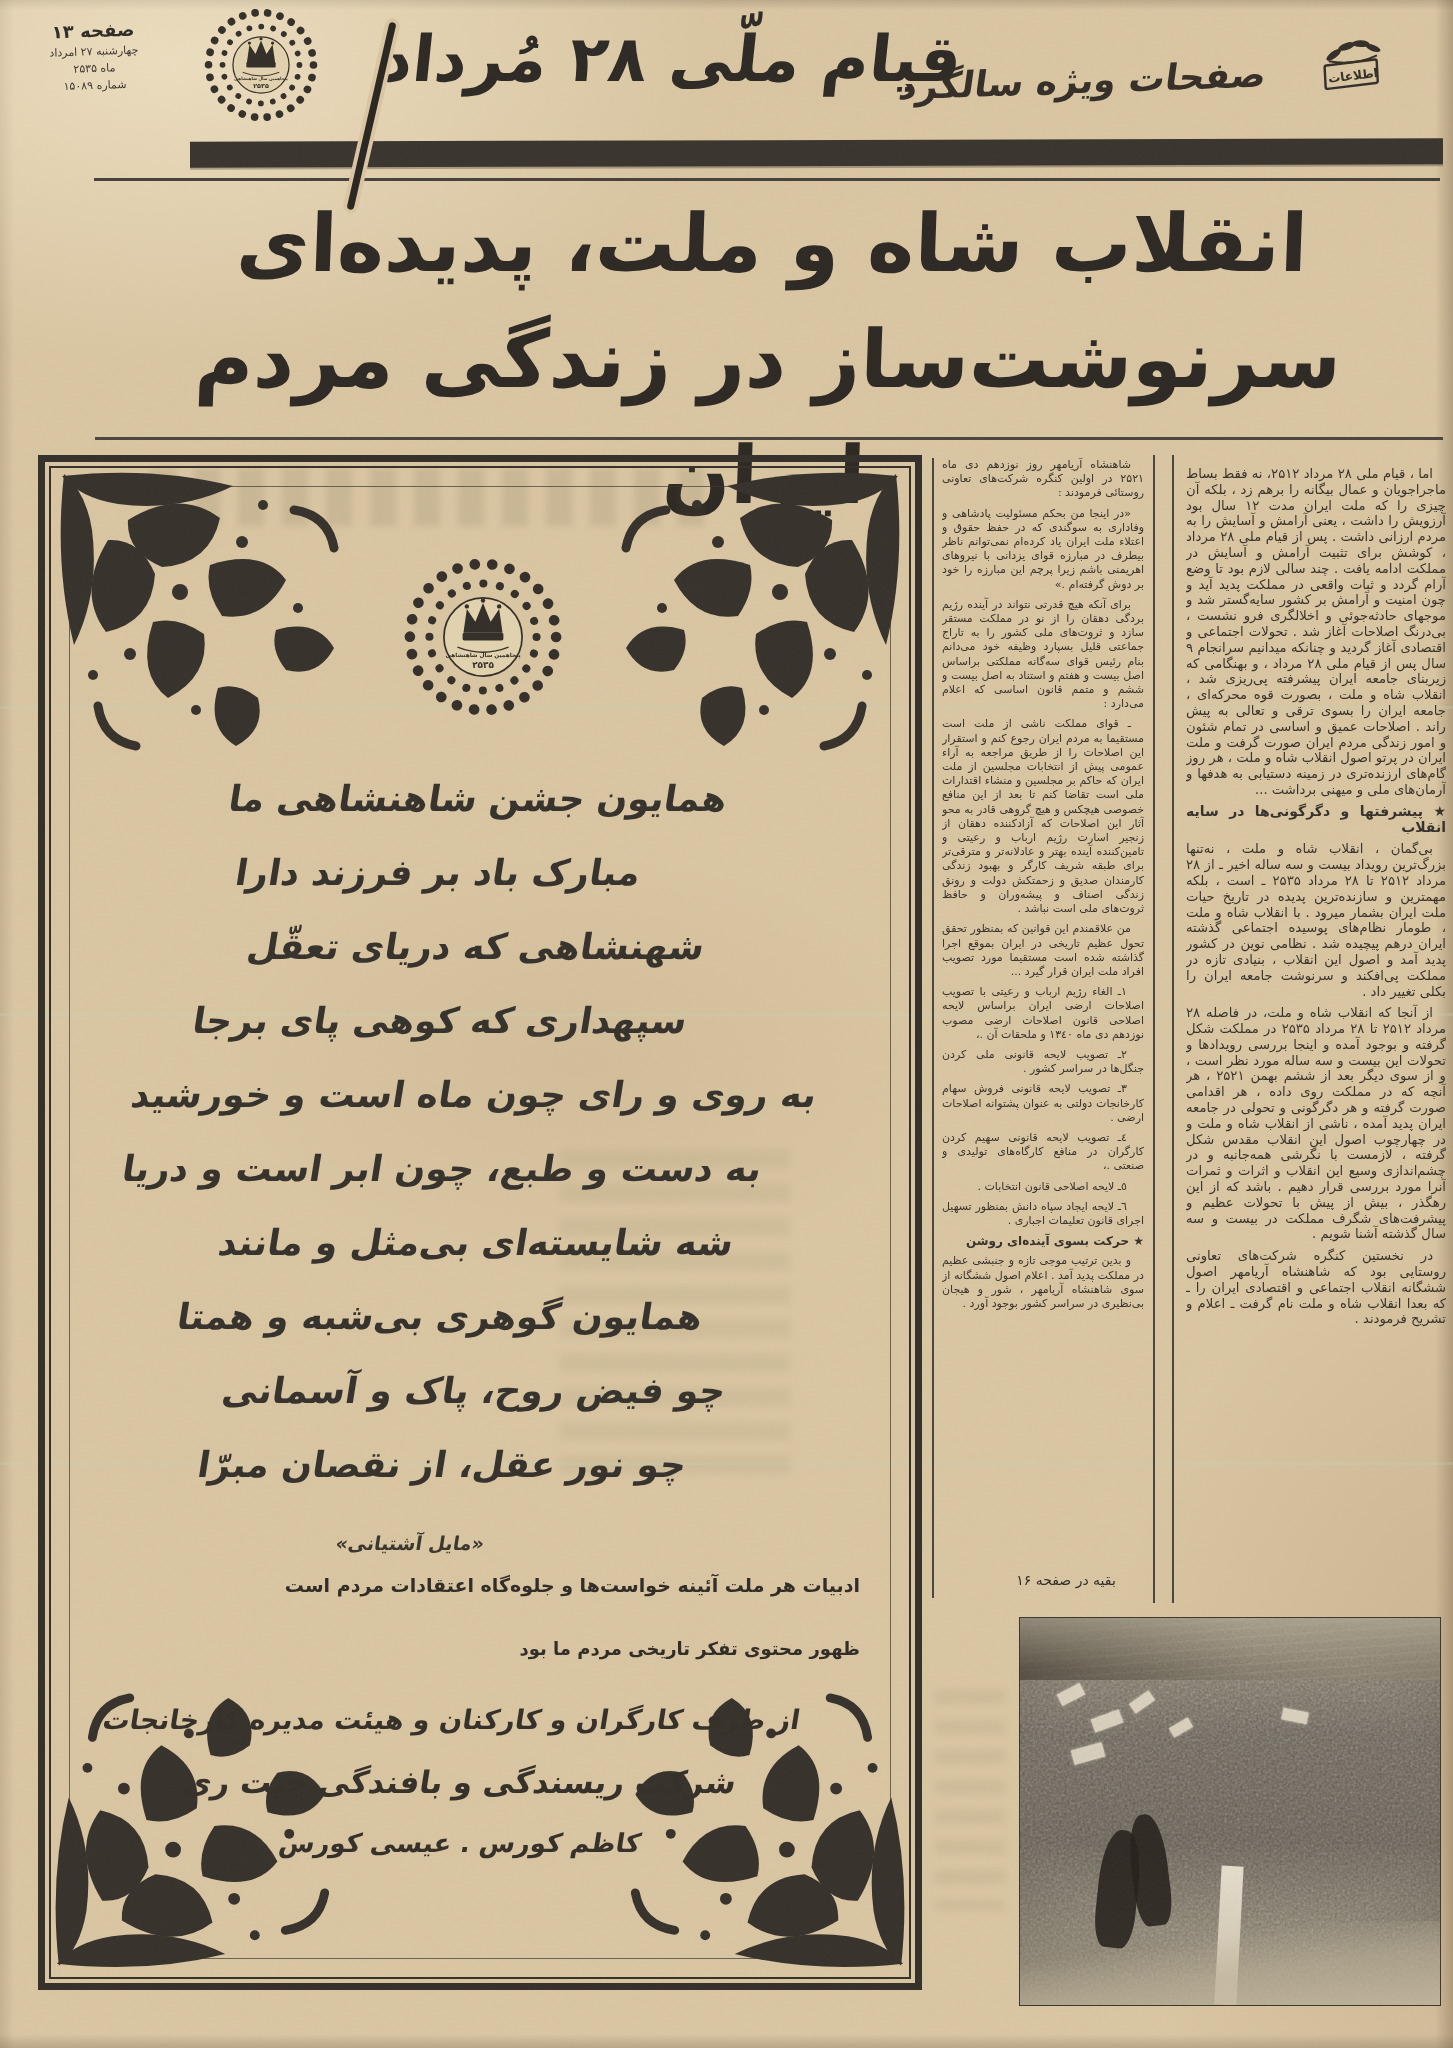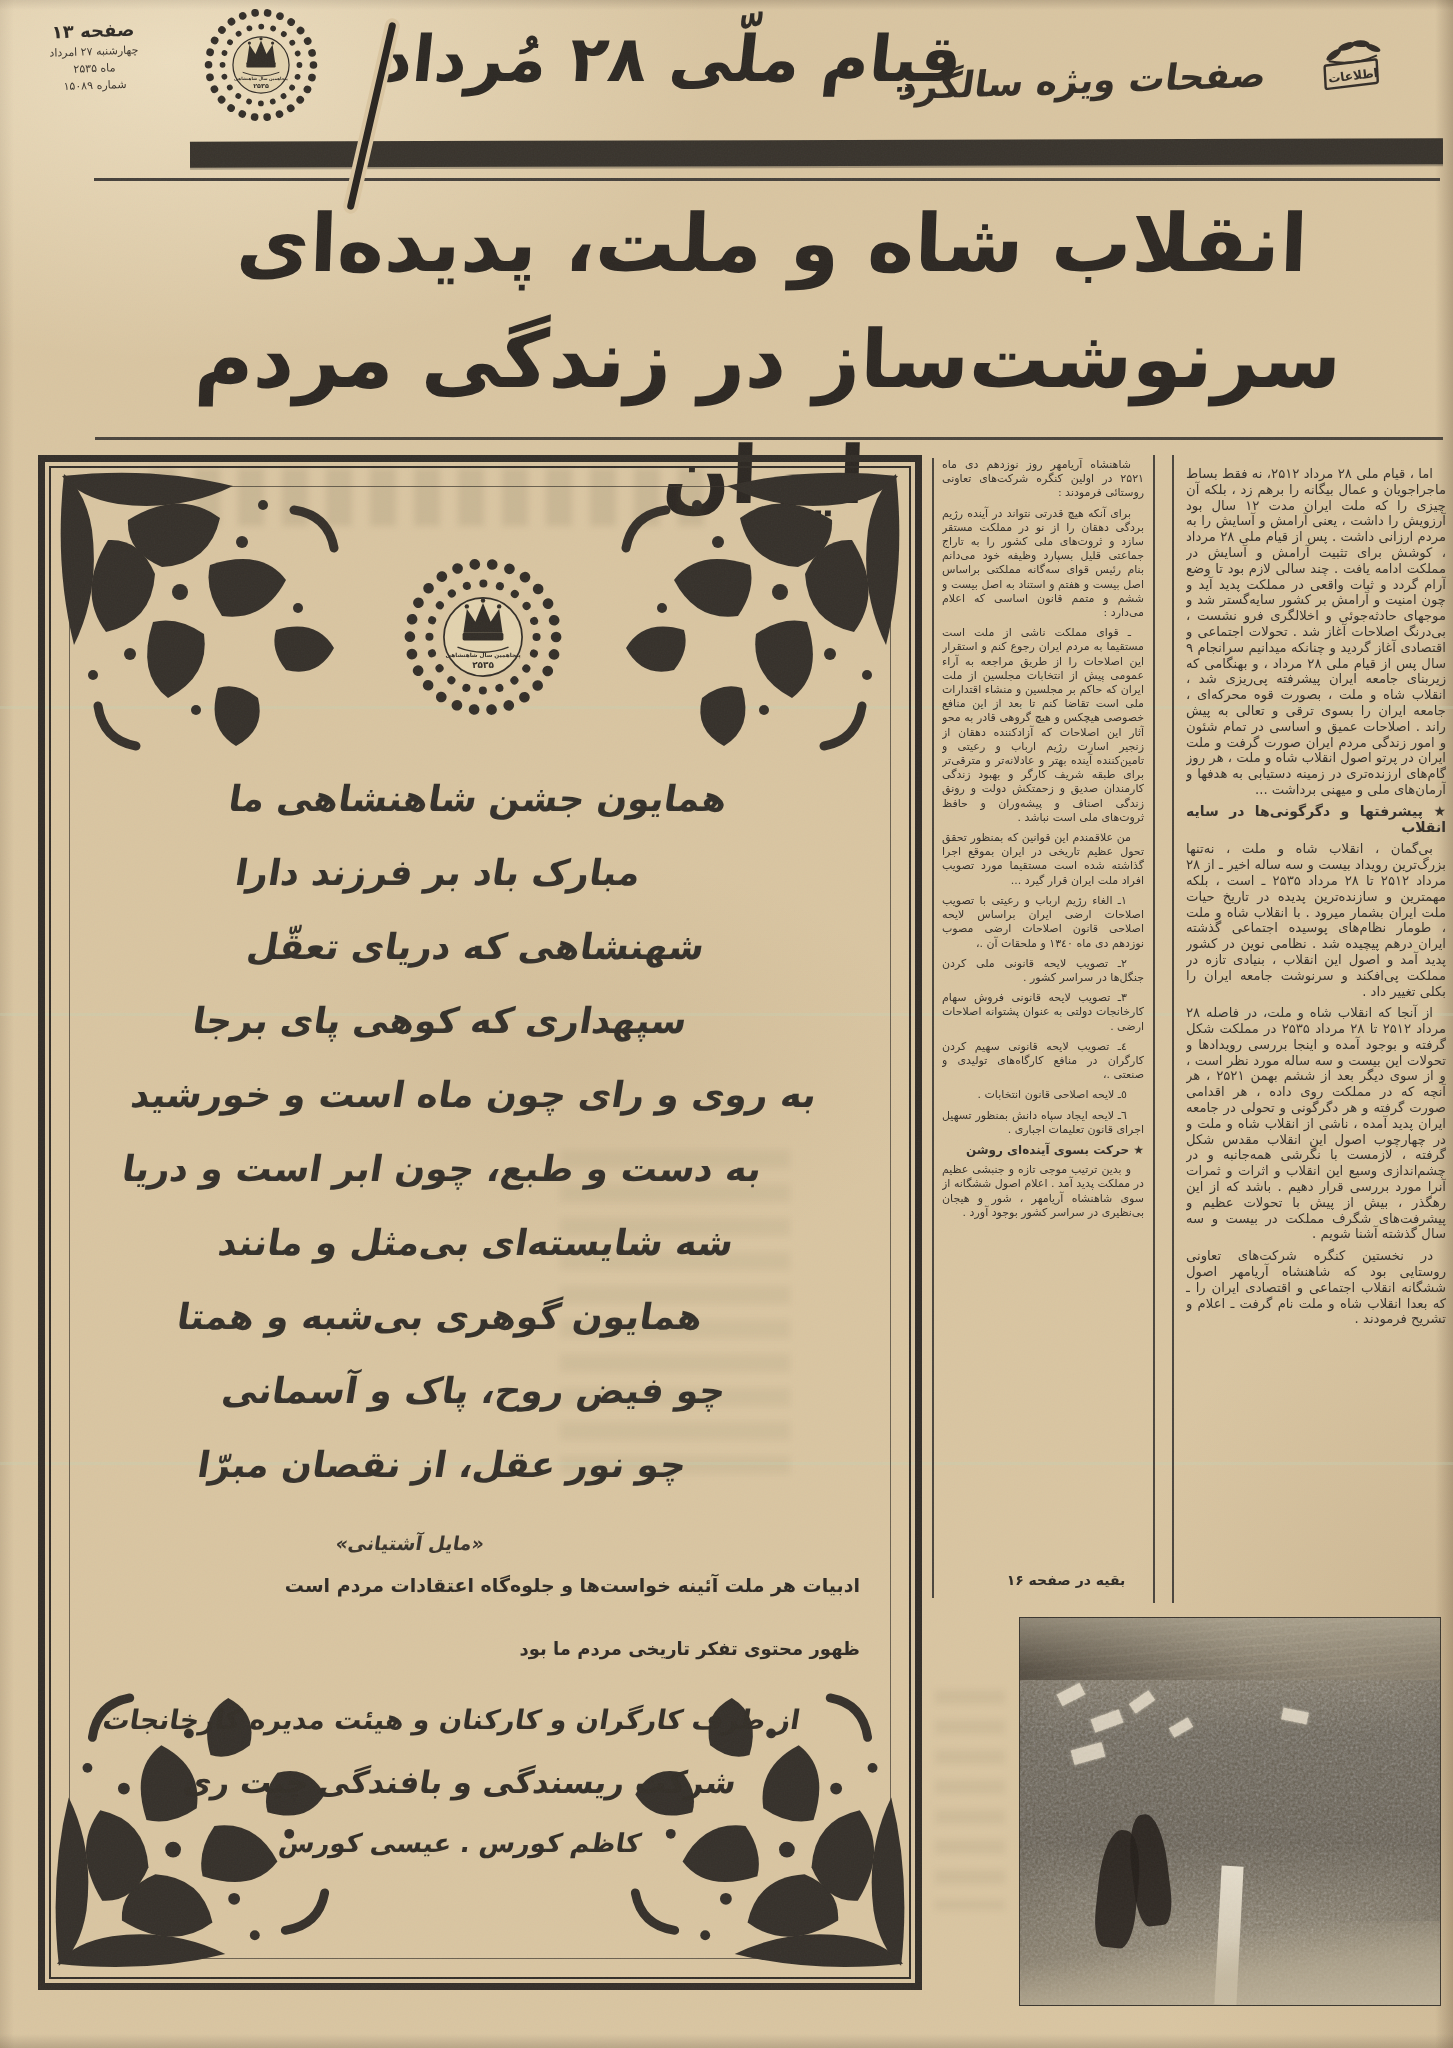--- a/index.html
+++ b/index.html
@@ -66,21 +66,21 @@
   
   .vline{width:2px;background:#4a443c;}
   .col{font-size:11px;line-height:14.2px;text-align:justify;color:#363029;}
   .col .p{margin:0 0 6px;text-indent:13px;}
   .col .pn{margin:0 0 6px;text-indent:17px;}
   .col .ph{margin:2px 0 6px;font-weight:bold;text-indent:0;font-size:12px;}
   .col-inner{left:942px;top:458px;width:202px;height:1102px;overflow:hidden;}
   .col-outer{left:1186px;top:466px;width:260px;height:1150px;overflow:hidden;
      font-size:13.2px;line-height:15.8px;}
   .col-outer .ph{font-size:14px;}
-  .continued{left:986px;top:1572px;width:160px;text-align:center;font-weight:bold;font-size:14px;}
+  .continued{left:986px;top:1572px;width:160px;text-align:center;font-weight:normal;font-size:14px;}
   
   .photo{left:1020px;top:1618px;width:420px;height:387px;background:#7d7463;
      outline:1.5px solid #3a352e;overflow:hidden;}
   .photo .ph-noise{position:absolute;inset:0;}
   .ph-shade{position:absolute;inset:0;background:
      linear-gradient(180deg, rgba(185,175,152,.65) 0%, rgba(120,110,92,.35) 13%,
         rgba(42,37,30,.30) 30%, rgba(50,44,36,.38) 58%, rgba(130,120,100,.42) 80%,
         rgba(176,163,138,.66) 100%),
      radial-gradient(90% 70% at 50% 45%, transparent 55%, rgba(25,22,18,.35) 100%);}
   .ph-wall{position:absolute;left:0;top:0;width:100%;height:62px;
@@ -232,20 +232,21 @@
   <div class="abs dedic d1">از طرف کارگران و کارکنان و هیئت مدیره کارخانجات</div>
   <div class="abs dedic d2">شرکت ریسندگی و بافندگی چیت ری</div>
   <div class="abs dedic d3">کاظم کورس . عیسی کورس</div>
 
   <div class="abs vline" style="left:932px;top:458px;height:1140px"></div>
   <div class="abs vline" style="left:1153px;top:455px;height:1148px"></div>
   <div class="abs vline" style="left:1172px;top:455px;height:1148px"></div>
 
   <div class="abs col col-inner">
     <div class="p">شاهنشاه آریامهر روز نوزدهم دی ماه ۲۵۲۱ در اولین کنگره شرکت‌های تعاونی روستائی فرمودند :</div>
+    <div class="p">«در اینجا من بحکم مسئولیت پادشاهی و وفاداری به سوگندی که در حفظ حقوق و اعتلاء ملت ایران یاد کرده‌ام نمی‌توانم ناظر بیطرف در مبارزه قوای یزدانی با نیروهای اهریمنی باشم زیرا پرچم این مبارزه را خود بر دوش گرفته‌ام .»</div>
     <div class="p">برای آنکه هیچ قدرتی نتواند در آینده رژیم بردگی دهقان را از نو در مملکت مستقر سازد و ثروت‌های ملی کشور را به تاراج جماعتی قلیل بسپارد وظیفه خود می‌دانم بنام رئیس قوای سه‌گانه مملکتی براساس اصل بیست و هفتم و استناد به اصل بیست و ششم و متمم قانون اساسی که اعلام می‌دارد :</div>
     <div class="p">ـ قوای مملکت ناشی از ملت است مستقیما به مردم ایران رجوع کنم و استقرار این اصلاحات را از طریق مراجعه به آراء عمومی پیش از انتخابات مجلسین از ملت ایران که حاکم بر مجلسین و منشاء اقتدارات ملی است تقاضا کنم تا بعد از این منافع خصوصی هیچکس و هیچ گروهی قادر به محو آثار این اصلاحات که آزادکننده دهقان از زنجیر اسارت رژیم ارباب و رعیتی و تامین‌کننده آینده بهتر و عادلانه‌تر و مترقی‌تر برای طبقه شریف کارگر و بهبود زندگی کارمندان صدیق و زحمتکش دولت و رونق زندگی اصناف و پیشه‌وران و حافظ ثروت‌های ملی است نباشد .</div>
     <div class="p">من علاقمندم این قوانین که بمنظور تحقق تحول عظیم تاریخی در ایران بموقع اجرا گذاشته شده است مستقیما مورد تصویب افراد ملت ایران قرار گیرد ...</div>
     <div class="pn">۱ـ الغاء رژیم ارباب و رعیتی با تصویب اصلاحات ارضی ایران براساس لایحه اصلاحی قانون اصلاحات ارضی مصوب نوزدهم دی ماه ۱۳٤۰ و ملحقات آن .،</div>
     <div class="pn">۲ـ تصویب لایحه قانونی ملی کردن جنگل‌ها در سراسر کشور .</div>
     <div class="pn">۳ـ تصویب لایحه قانونی فروش سهام کارخانجات دولتی به عنوان پشتوانه اصلاحات ارضی .</div>
     <div class="pn">٤ـ تصویب لایحه قانونی سهیم کردن کارگران در منافع کارگاه‌های تولیدی و صنعتی .،</div>
     <div class="pn">٥ـ لایحه اصلاحی قانون انتخابات .</div>
     <div class="pn">٦ـ لایحه ایجاد سپاه دانش بمنظور تسهیل اجرای قانون تعلیمات اجباری .</div>
     <div class="ph">★ حرکت بسوی آینده‌ای روشن</div>

